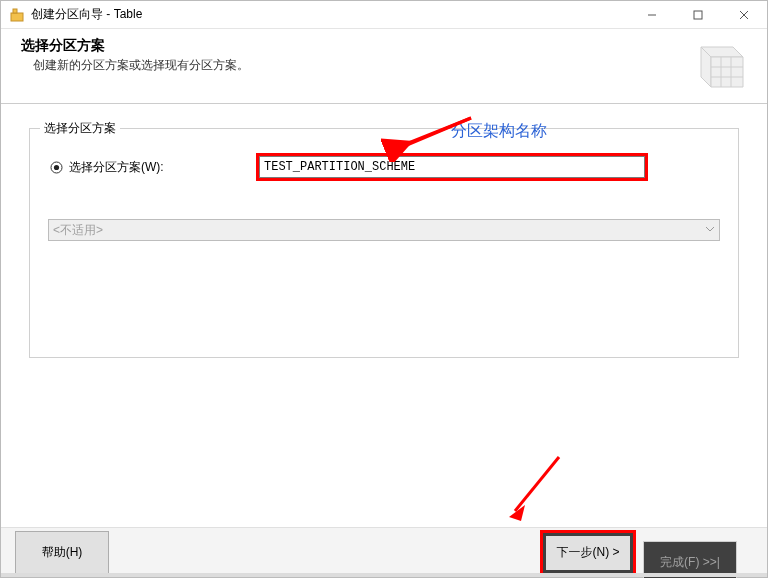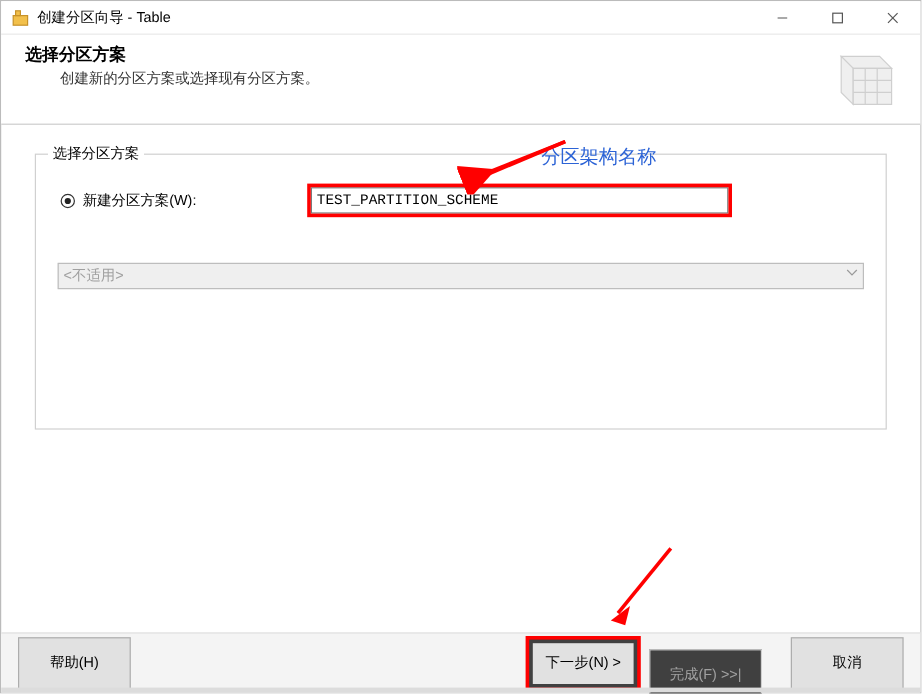--- a/index.html
+++ b/index.html
@@ -7,32 +7,32 @@
   .window { width:768px; height:578px; border:1px solid #bbb; display:flex; flex-direction:column; background:#fff; position:relative; }
   .titlebar { height:28px; display:flex; align-items:center; background:#fff; border-bottom:1px solid #e5e5e5;text-align:center; }
   .titlebar .icon-wrap { width:20px; height:16px; margin:0 4px 0 6px; display:flex; align-items:center; justify-content:center; }
   .titlebar .title { flex:0 0 auto; color:#000; font-size:12px; }
   .titlebar .spacer { flex:1 1 auto; }
   .winbtn { width:46px; height:28px; display:flex; align-items:center; justify-content:center; color:#555; }
 
   .header { border-bottom:1px solid #ccc; padding:8px 14px 10px 20px; display:flex; align-items:flex-start; background:#fff; }
   .header .texts { flex:1; }
   .header h1 { margin:0 0 2px 0; font-size:14px; font-weight:bold; }
-  .header .desc { margin:0 0 0 29px; font-size:12px; color:#333; }
+  .header .desc { margin:0 0 0 12px; font-size:12px; color:#333; }
   .header .cube { width:72px; height:56px; margin-left:8px; }
 
   .content { flex:1; padding:24px 28px 10px 28px; }
   .fieldset { border:1px solid #d0d0d0; padding:26px 18px 18px 18px; height:230px; position:relative; }
   .fieldset .legend { position:absolute; top:-9px; left:10px; padding:0 4px; background:#fff; font-size:12px; }
   .row { display:flex; align-items:center; margin-bottom:40px; }
   .row .opt { width:210px; display:flex; align-items:center; }
   .row .ctrl { flex:1; }
   .radio-dot { width:13px; height:13px; margin:0 6px 0 2px; flex-shrink:0; display:inline-flex; }
   .text-input { width:100%; height:22px; border:1px solid #7a7a7a; padding:2px 4px; font-family:Consolas,"Courier New",monospace; font-size:12px; background:#fff; }
-  .select { width:100%; height:22px; border:1px solid #bdbdbd; background:#efefef; color:#6d6d6d; padding:1px 4px; display:flex; align-items:flex-start; justify-content:space-between; }
+  .select { width:100%; height:22px; border:1px solid #bdbdbd; background:#efefef; color:#6d6d6d; padding:1px 4px; display:flex; align-items:center; justify-content:space-between; }
   .select .chev { color:#888; }
   .disabled, .disabled * { color:#a0a0a0 !important; }
 
   .highlight-input { outline:3px solid #f00; outline-offset:-1px; padding:1px; display:inline-block; }
   .highlight-input .text-input { border:1px solid #7a7a7a; }
   .highlight-btn  { outline:3px solid #f00; outline-offset:-2px; }
 
   .annotation { position:absolute; color:#2c63d6; font-size:16px; font-weight:500; }
 
   .buttonbar { height:50px; border-top:1px solid #e0e0e0; display:flex; align-items:center; padding:0 14px; gap:8px; background:#f4f4f4;}
@@ -102,25 +102,25 @@
       <span class="legend">选择分区方案</span>
 
       <div class="row">
         <label class="opt">
           <span class="radio-dot">
             <svg width="13" height="13">
                 <circle cx="6.5" cy="6.5" r="5.5" fill="#fff" stroke="#333"></circle>
                 <circle cx="6.5" cy="6.5" r="2.6" fill="#222"></circle>
               </svg>
           </span>
-          <span>新建分区方案(W):</span>
+          <span>选择分区方案(W):</span>
         </label>
         <div class="ctrl">
           <span class="highlight-input">
-            <input class="text-input" type="text" style="width: 348px;" value="TEST_PARTITION_SCHEME">
+            <input class="text-input" type="text" style="width: 386px;" value="TEST_PARTITION_SCHEME">
           </span>
         </div>
       </div>
 
       <div class="row disabled">
         <div class="ctrl">
           <div class="select">
             <span>&lt;不适用&gt;</span>
             <span class="chev">
               <svg width="10" height="10">
@@ -156,19 +156,16 @@
       <span>帮助(H)</span>
     </div>
     <div class="spacer"></div>
     <div class="btn default highlight-btn">
       <span>下一步(N) &gt;</span>
     </div>
     <div class="btn disabled">
       <span>完成(F) &gt;&gt;|</span>
     </div>
     <div style="width:8px;"></div>
-    <div class="btn">
-      <span>取消</span>
-    </div>
   </div>
 
   <div class="hr-bottom"></div>
 </div>
 
 </body></html>

